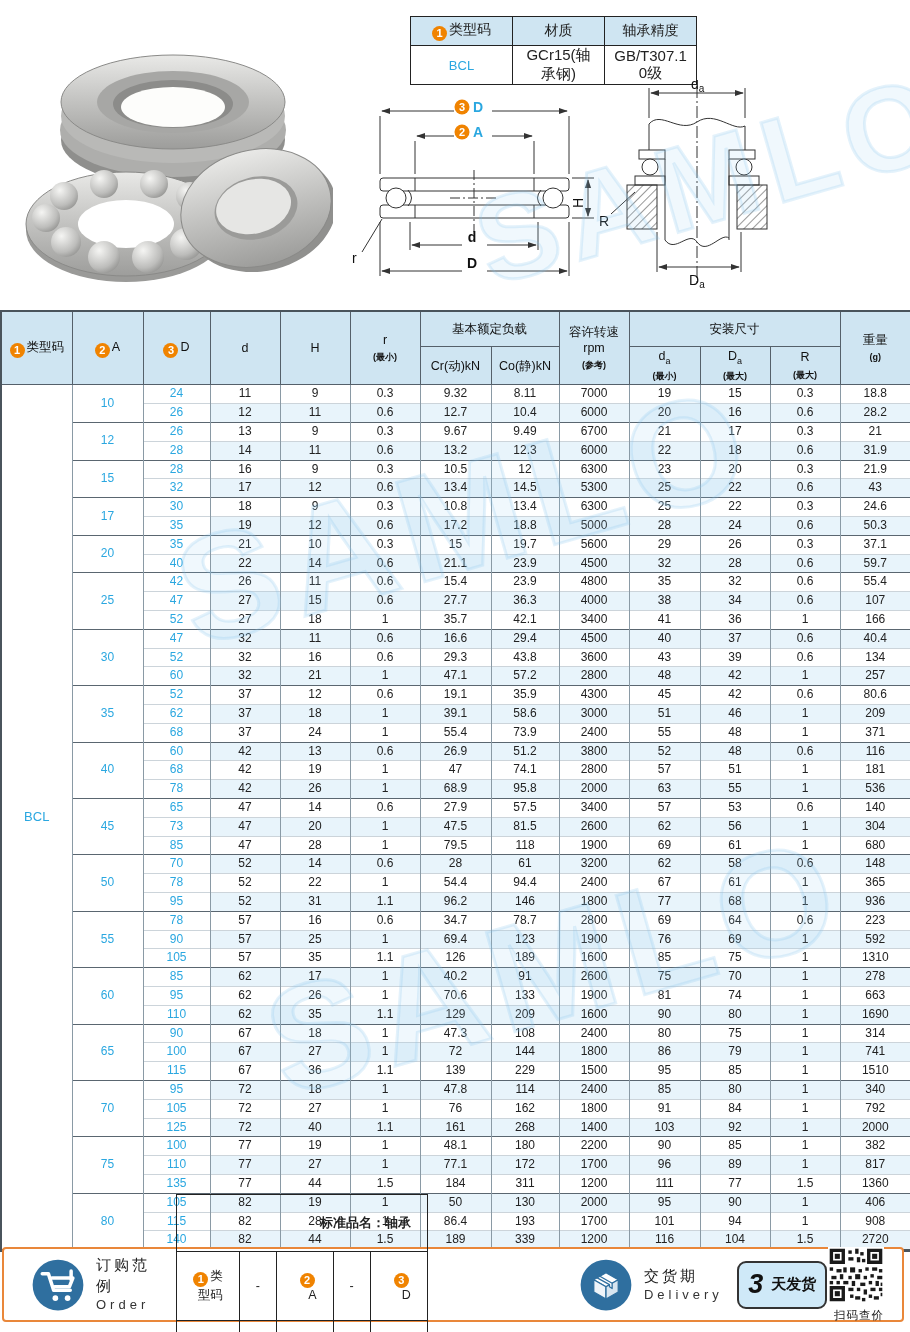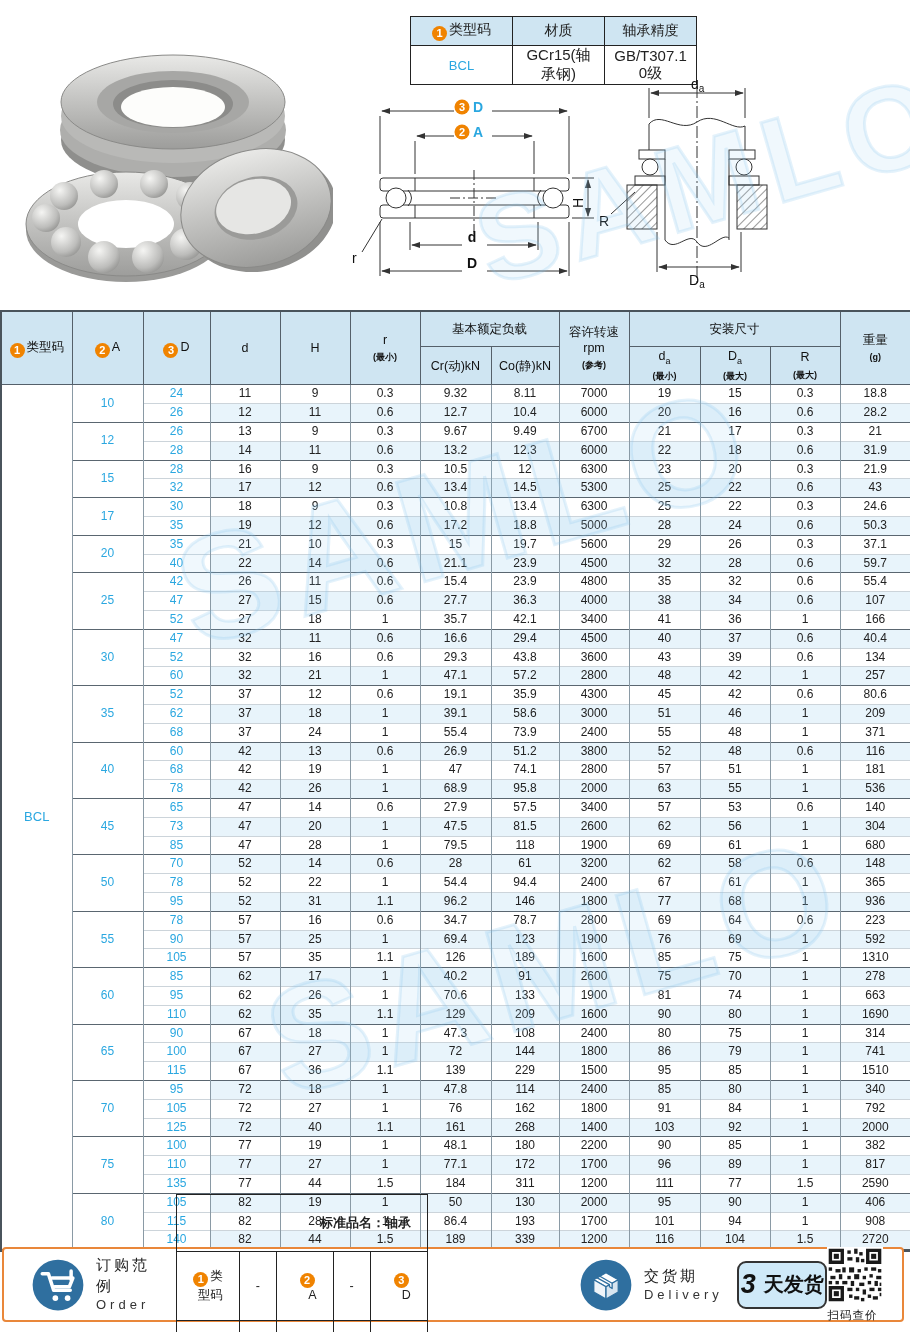--- a/index.html
+++ b/index.html
@@ -50,22 +50,22 @@
   .ftitles .cn{font-size:15px;letter-spacing:3px;color:#222;}
   .ftitles .en{font-size:13px;letter-spacing:4px;color:#333;}
   .order-table{border-collapse:collapse;table-layout:fixed;margin-left:16px;}
   .order-table th,.order-table td{border:1px solid #222;text-align:right;padding:16px;}
   .order-table th{font-size:13px;height:24px;font-weight:bold;}
   .order-table .hdr td{font-size:12.5px;height:23px;font-weight:normal;}
   .order-table .val td{font-size:12.5px;height:21px;color:#2aa7e0;}
   .days-box{margin-left:14px;width:98px;height:44px;border:2px solid #333;border-radius:9px;background:#cfe9f8;
             display:flex;align-items:center;justify-content:center;gap:8px;}
   .days-box .num{font-size:27px;font-style:italic;font-weight:bold;color:#111;}
-  .days-box .unit{font-size:20px;font-weight:bold;color:#111;}
-  .qr-wrap{margin-left:auto;margin-right:18px;text-align:left;width:64px;}
+  .days-box .unit{font-size:15px;font-weight:bold;color:#111;}
+  .qr-wrap{margin-left:auto;margin-right:18px;text-align:right;width:64px;}
   .qr-wrap .cap{font-size:11.5px;margin-top:1px;letter-spacing:1px;}
 </style>
 </head>
 <body>
 
 <div class="photo">
   <svg width="325" height="275" viewBox="0 0 325 275">
     <defs>
       <linearGradient id="metal" x1="0" y1="0" x2="0" y2="1">
         <stop offset="0" stop-color="#e9e9e7"></stop>
@@ -852,21 +852,21 @@
         <td class="dcell">135</td>
         <td class="ncell">77</td>
         <td class="ncell">44</td>
         <td class="ncell">1.5</td>
         <td class="ncell">184</td>
         <td class="ncell">311</td>
         <td class="ncell">1200</td>
         <td class="ncell">111</td>
         <td class="ncell">77</td>
         <td class="ncell">1.5</td>
-        <td class="ncell">2590</td>
+        <td class="ncell">1360</td>
       </tr>
       <tr>
         <td class="acell gs" rowspan="3">80</td>
         <td class="dcell gs">105</td>
         <td class="ncell gs band">82</td>
         <td class="ncell gs band">19</td>
         <td class="ncell gs band">1</td>
         <td class="ncell gs band">50</td>
         <td class="ncell gs band">130</td>
         <td class="ncell gs band">2000</td>

